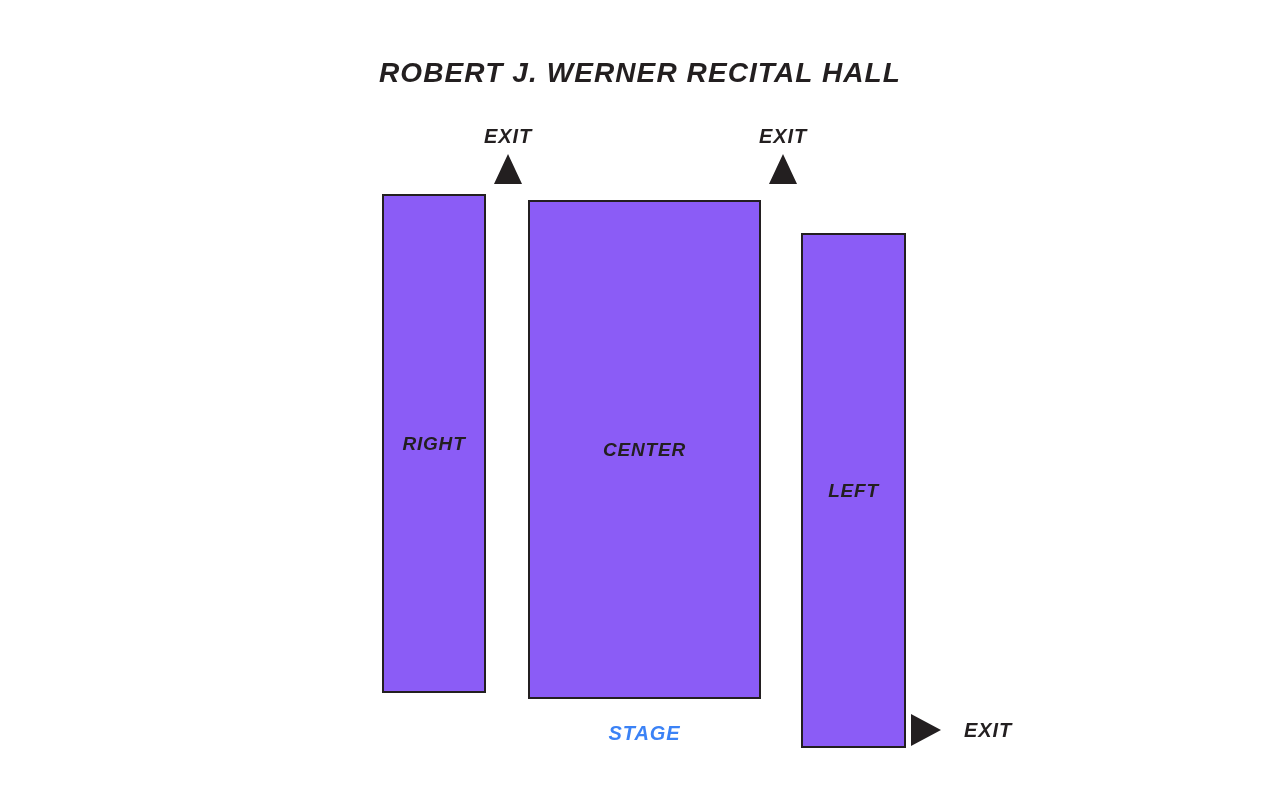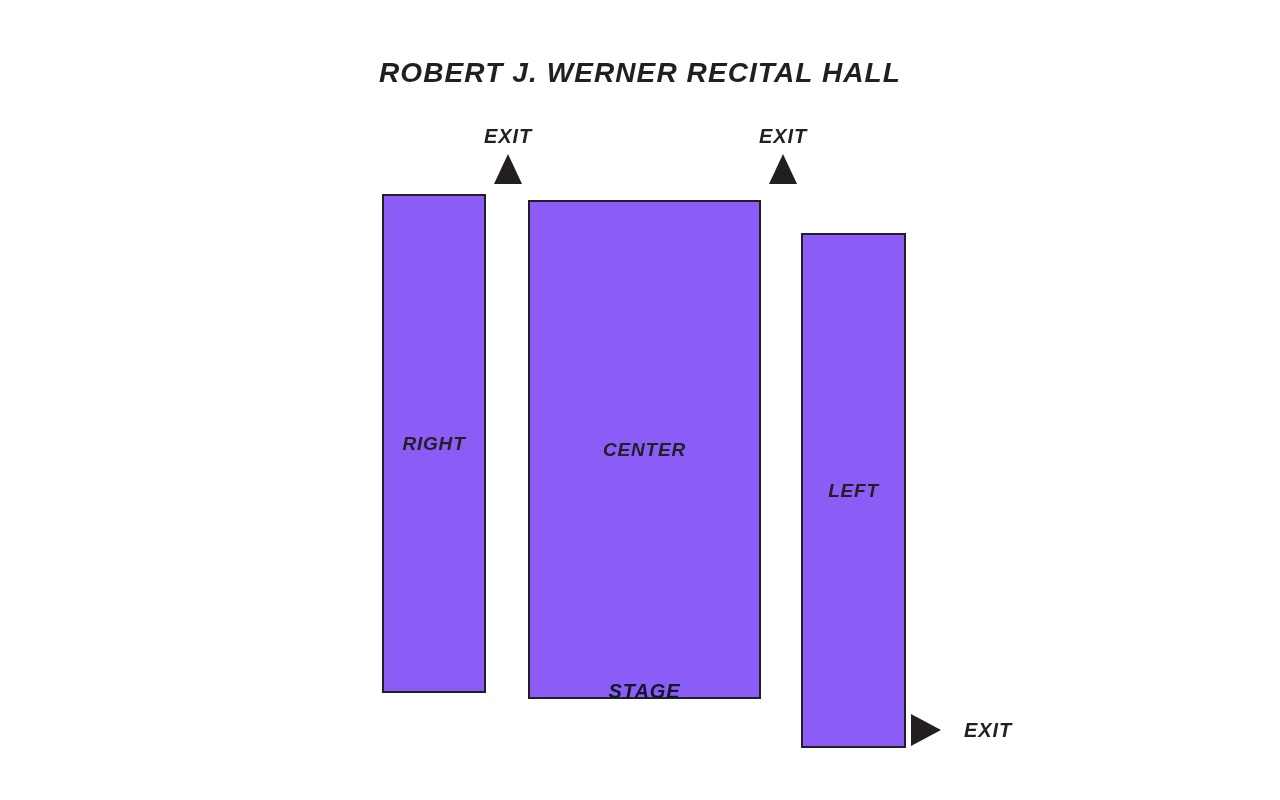--- a/index.html
+++ b/index.html
@@ -91,28 +91,28 @@
     border-bottom: 30px solid #231f20;
   }
 
   .exit-marker--top-left  { left: 458px; top: 124px; width: 100px; height: 72px; }
   .exit-marker--top-right { left: 733px; top: 124px; width: 100px; height: 72px; }
 
   
   .stage-label {
     position: absolute;
     left: 528px;
-    top: 677px;
+    top: 719px;
     width: 233px;
     text-align: center;
     font-size: 20px;
     font-weight: 700;
     letter-spacing: 0.9px;
     line-height: 28px;
-    color: #0f172a;
+    color: #3b82f6;
     white-space: nowrap;
   }
 
   
   .exit-marker--bottom-right {
     position: absolute;
     left: 911px;
     top: 713px;
     height: 34px;
     display: flex;

